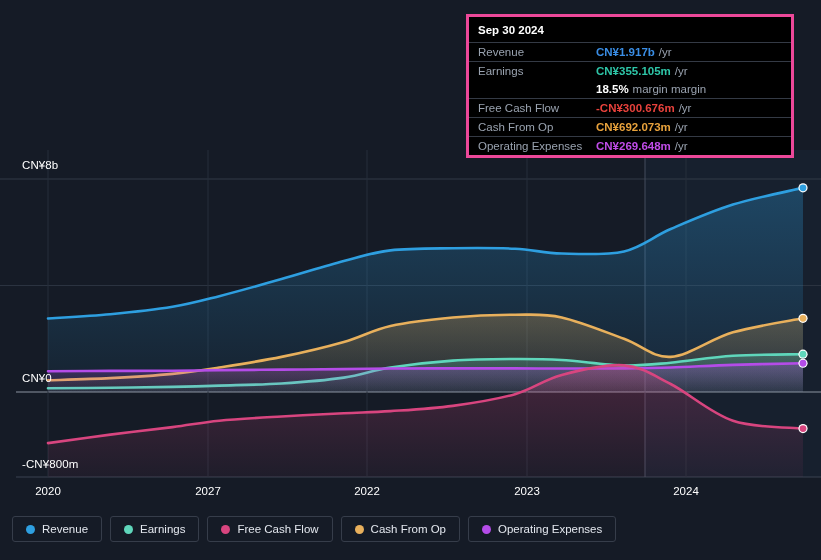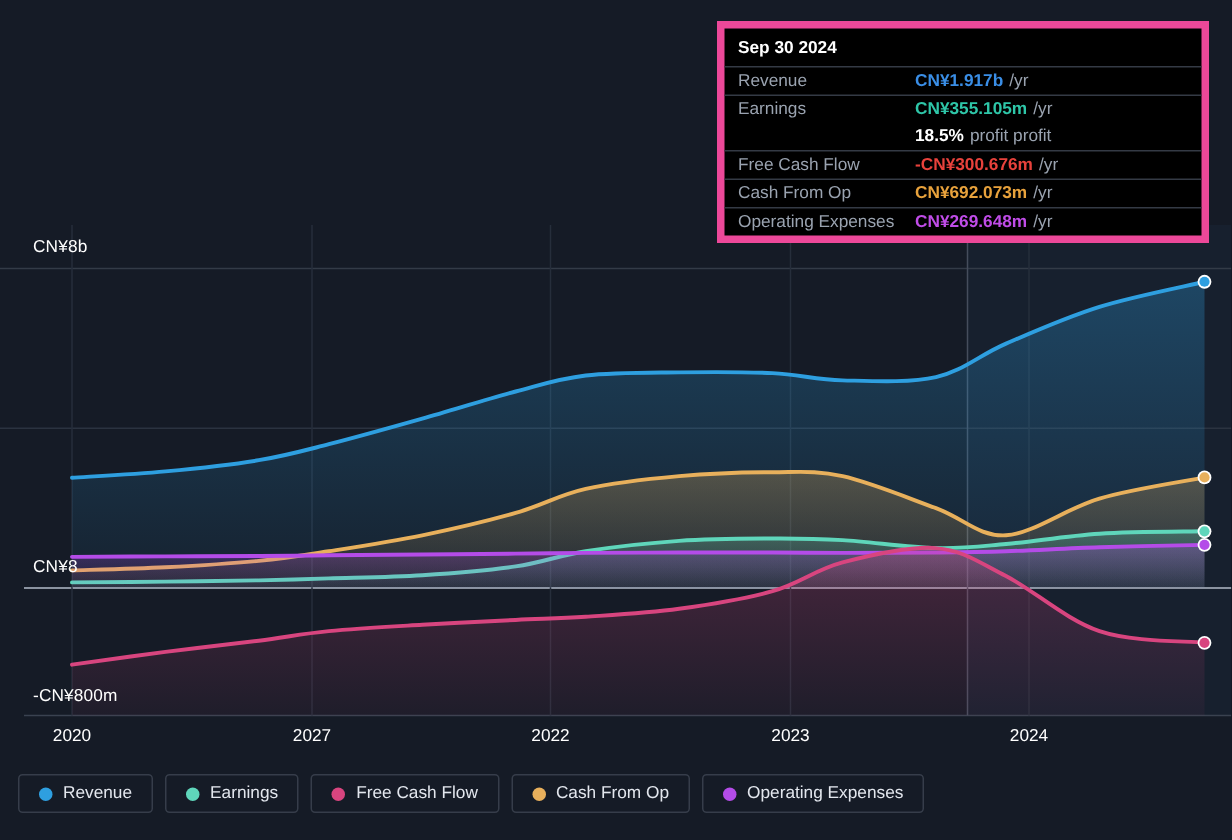--- a/index.html
+++ b/index.html
@@ -52,25 +52,24 @@
     top: 485px;
   }
 
   
   #tooltip {
     position: absolute;
     left: 466px;
     top: 14px;
     width: 328px;
     background: #000000;
-    border: 5px solid #ec4899;
+    border: 3px solid #ec4899;
     box-sizing: border-box;
     padding: 0;
     z-index: 40;
-    margin-left: 12px;
   }
   #tooltip .tt-date {
     font-size: 11.5px;
     font-weight: bold;
     color: #ffffff;
     padding: 7px 9px 6px 9px;
   }
   .tt-row {
     display: flex;
     align-items: center;
@@ -186,21 +185,21 @@
         <circle cx="803" cy="278.5295" r="3.4" fill="#d8457f"></circle>
         <circle cx="803" cy="168.30200000000002" r="4.6" fill="#ffffff"></circle>
         <circle cx="803" cy="168.30200000000002" r="3.4" fill="#e8b05c"></circle>
         <circle cx="803" cy="213.245" r="4.6" fill="#ffffff"></circle>
         <circle cx="803" cy="213.245" r="3.4" fill="#b44ce8"></circle>
       </svg>
   </div>
 
   <div>
     <div class="y-label" style="top:159px;left:22px">CN¥8b</div>
-    <div class="y-label" style="top:372px;left:22px">CN¥8</div>
+    <div class="y-label" style="top:372px;left:22px">CN¥0</div>
     <div class="y-label" style="top:458px;left:22px">-CN¥800m</div>
   </div>
 
   <div>
     <div class="x-label" style="left:48px">2020</div>
     <div class="x-label" style="left:208px">2027</div>
     <div class="x-label" style="left:367px">2022</div>
     <div class="x-label" style="left:527px">2023</div>
     <div class="x-label" style="left:686px">2024</div>
   </div>
@@ -216,21 +215,21 @@
 
     <div class="tt-row">
       <span class="tt-label">Earnings</span>
       <span class="tt-value" style="color:#2ec6a8">CN¥355.105m</span>
       <span class="tt-suffix">/yr</span>
     </div>
 
     <div class="tt-row" style="border-top:none">
       <span class="tt-label"></span>
       <span class="tt-value" style="color:#ffffff">18.5%</span>
-      <span class="tt-suffix">profit profit</span>
+      <span class="tt-suffix">margin margin</span>
     </div>
 
     <div class="tt-row">
       <span class="tt-label">Free Cash Flow</span>
       <span class="tt-value" style="color:#e8423c">-CN¥300.676m</span>
       <span class="tt-suffix">/yr</span>
     </div>
 
     <div class="tt-row">
       <span class="tt-label">Cash From Op</span>

